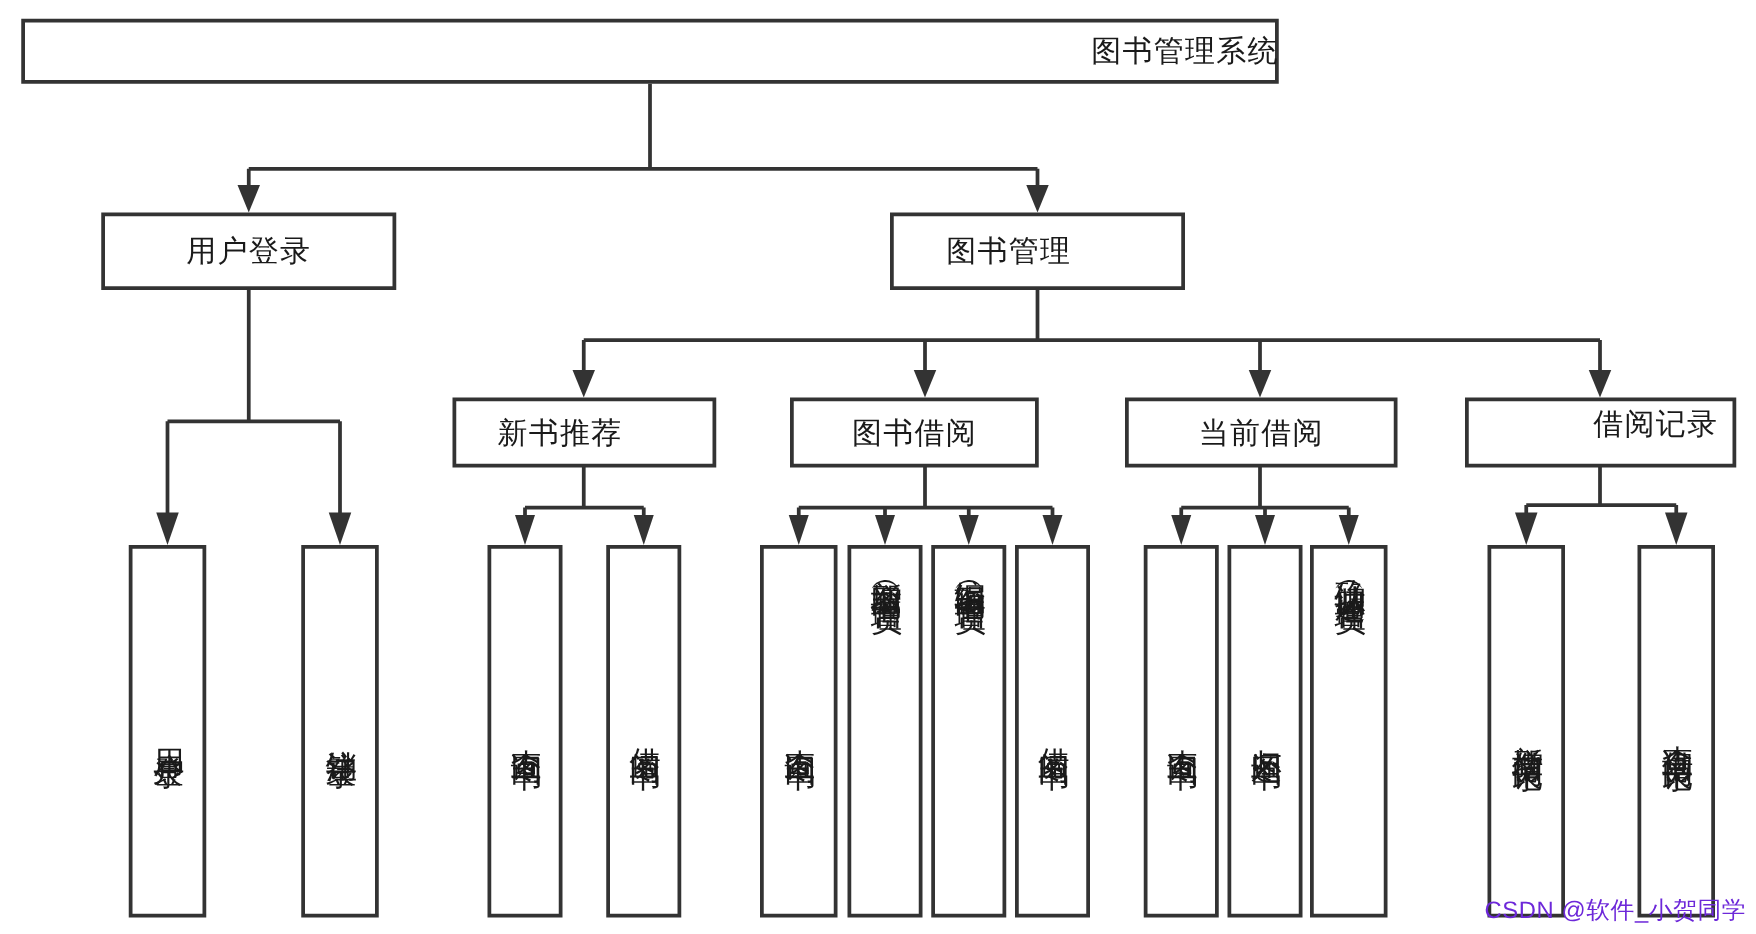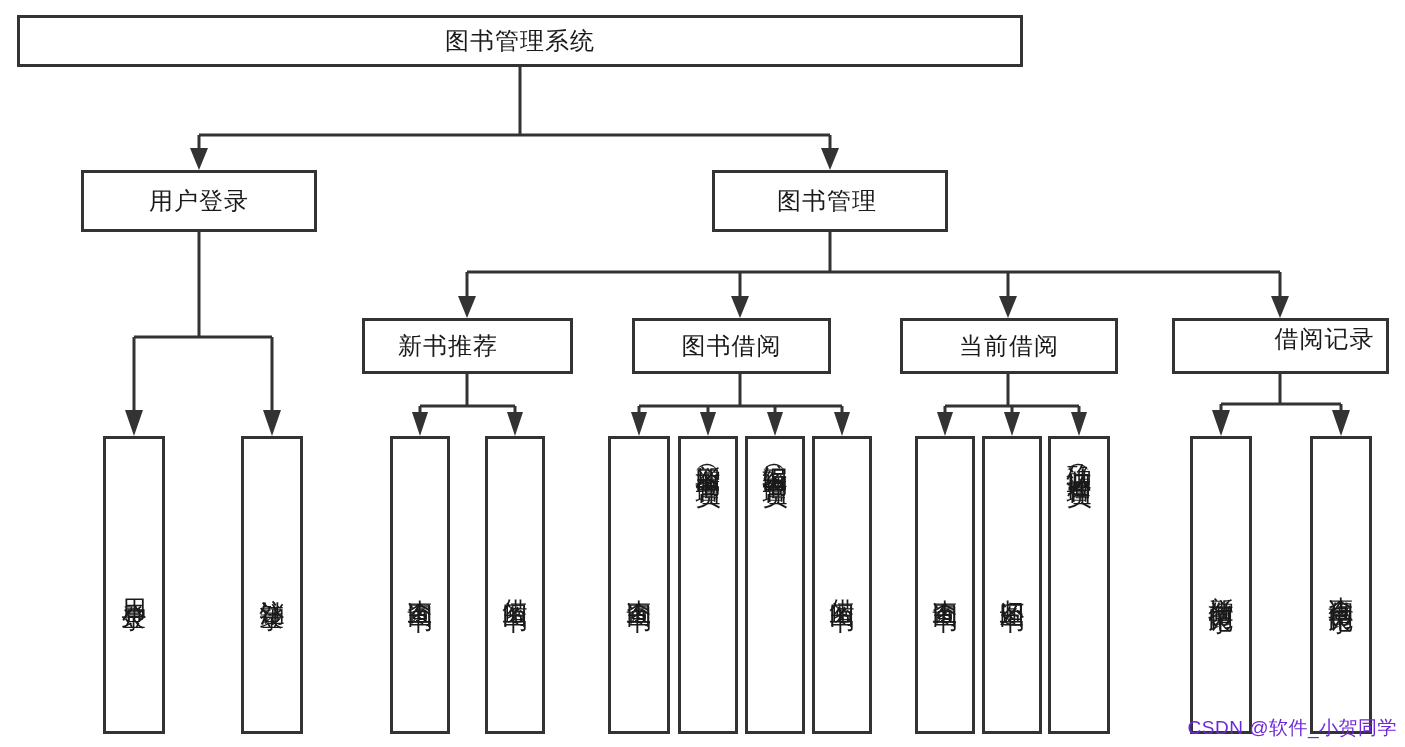--- a/index.html
+++ b/index.html
@@ -172,28 +172,28 @@
 
     <rect class="node-box" x="916.5" y="437.5" width="57" height="295"></rect>
     <rect class="node-box" x="983.5" y="437.5" width="57" height="295"></rect>
     <rect class="node-box" x="1049.5" y="437.5" width="59" height="295"></rect>
 
     <rect class="node-box" x="1191.5" y="437.5" width="59" height="295"></rect>
     <rect class="node-box" x="1311.5" y="437.5" width="59" height="295"></rect>
 
   </svg>
 
-  <div class="hlabel-wrap" style="left:17px; top:15px; width:1006px; height:52px;">
+  <div class="hlabel-wrap" style="left:17px; top:15px; width:1006px; height:52px;justify-content:flex-end;">
     <span class="hlabel-text">图书管理系统</span>
   </div>
 
   <div class="hlabel-wrap" style="left:81px; top:170px; width:236px; height:62px;">
     <span class="hlabel-text">用户登录</span>
   </div>
-  <div class="hlabel-wrap" style="left:712px; top:170px; width:190px; height:62px;padding-left:20px;">
+  <div class="hlabel-wrap" style="left:712px; top:170px; width:190px; height:62px;">
     <span class="hlabel-text">图书管理</span>
   </div>
 
   <div class="hlabel-wrap" style="left:352px; top:318px; width:192px; height:56px;">
     <span class="hlabel-text">新书推荐</span>
   </div>
   <div class="hlabel-wrap" style="left:632px; top:318px; width:199px; height:56px;border-radius:11px;">
     <span class="hlabel-text">图书借阅</span>
   </div>
   <div class="hlabel-wrap" style="left:900px; top:318px; width:218px; height:56px;">

